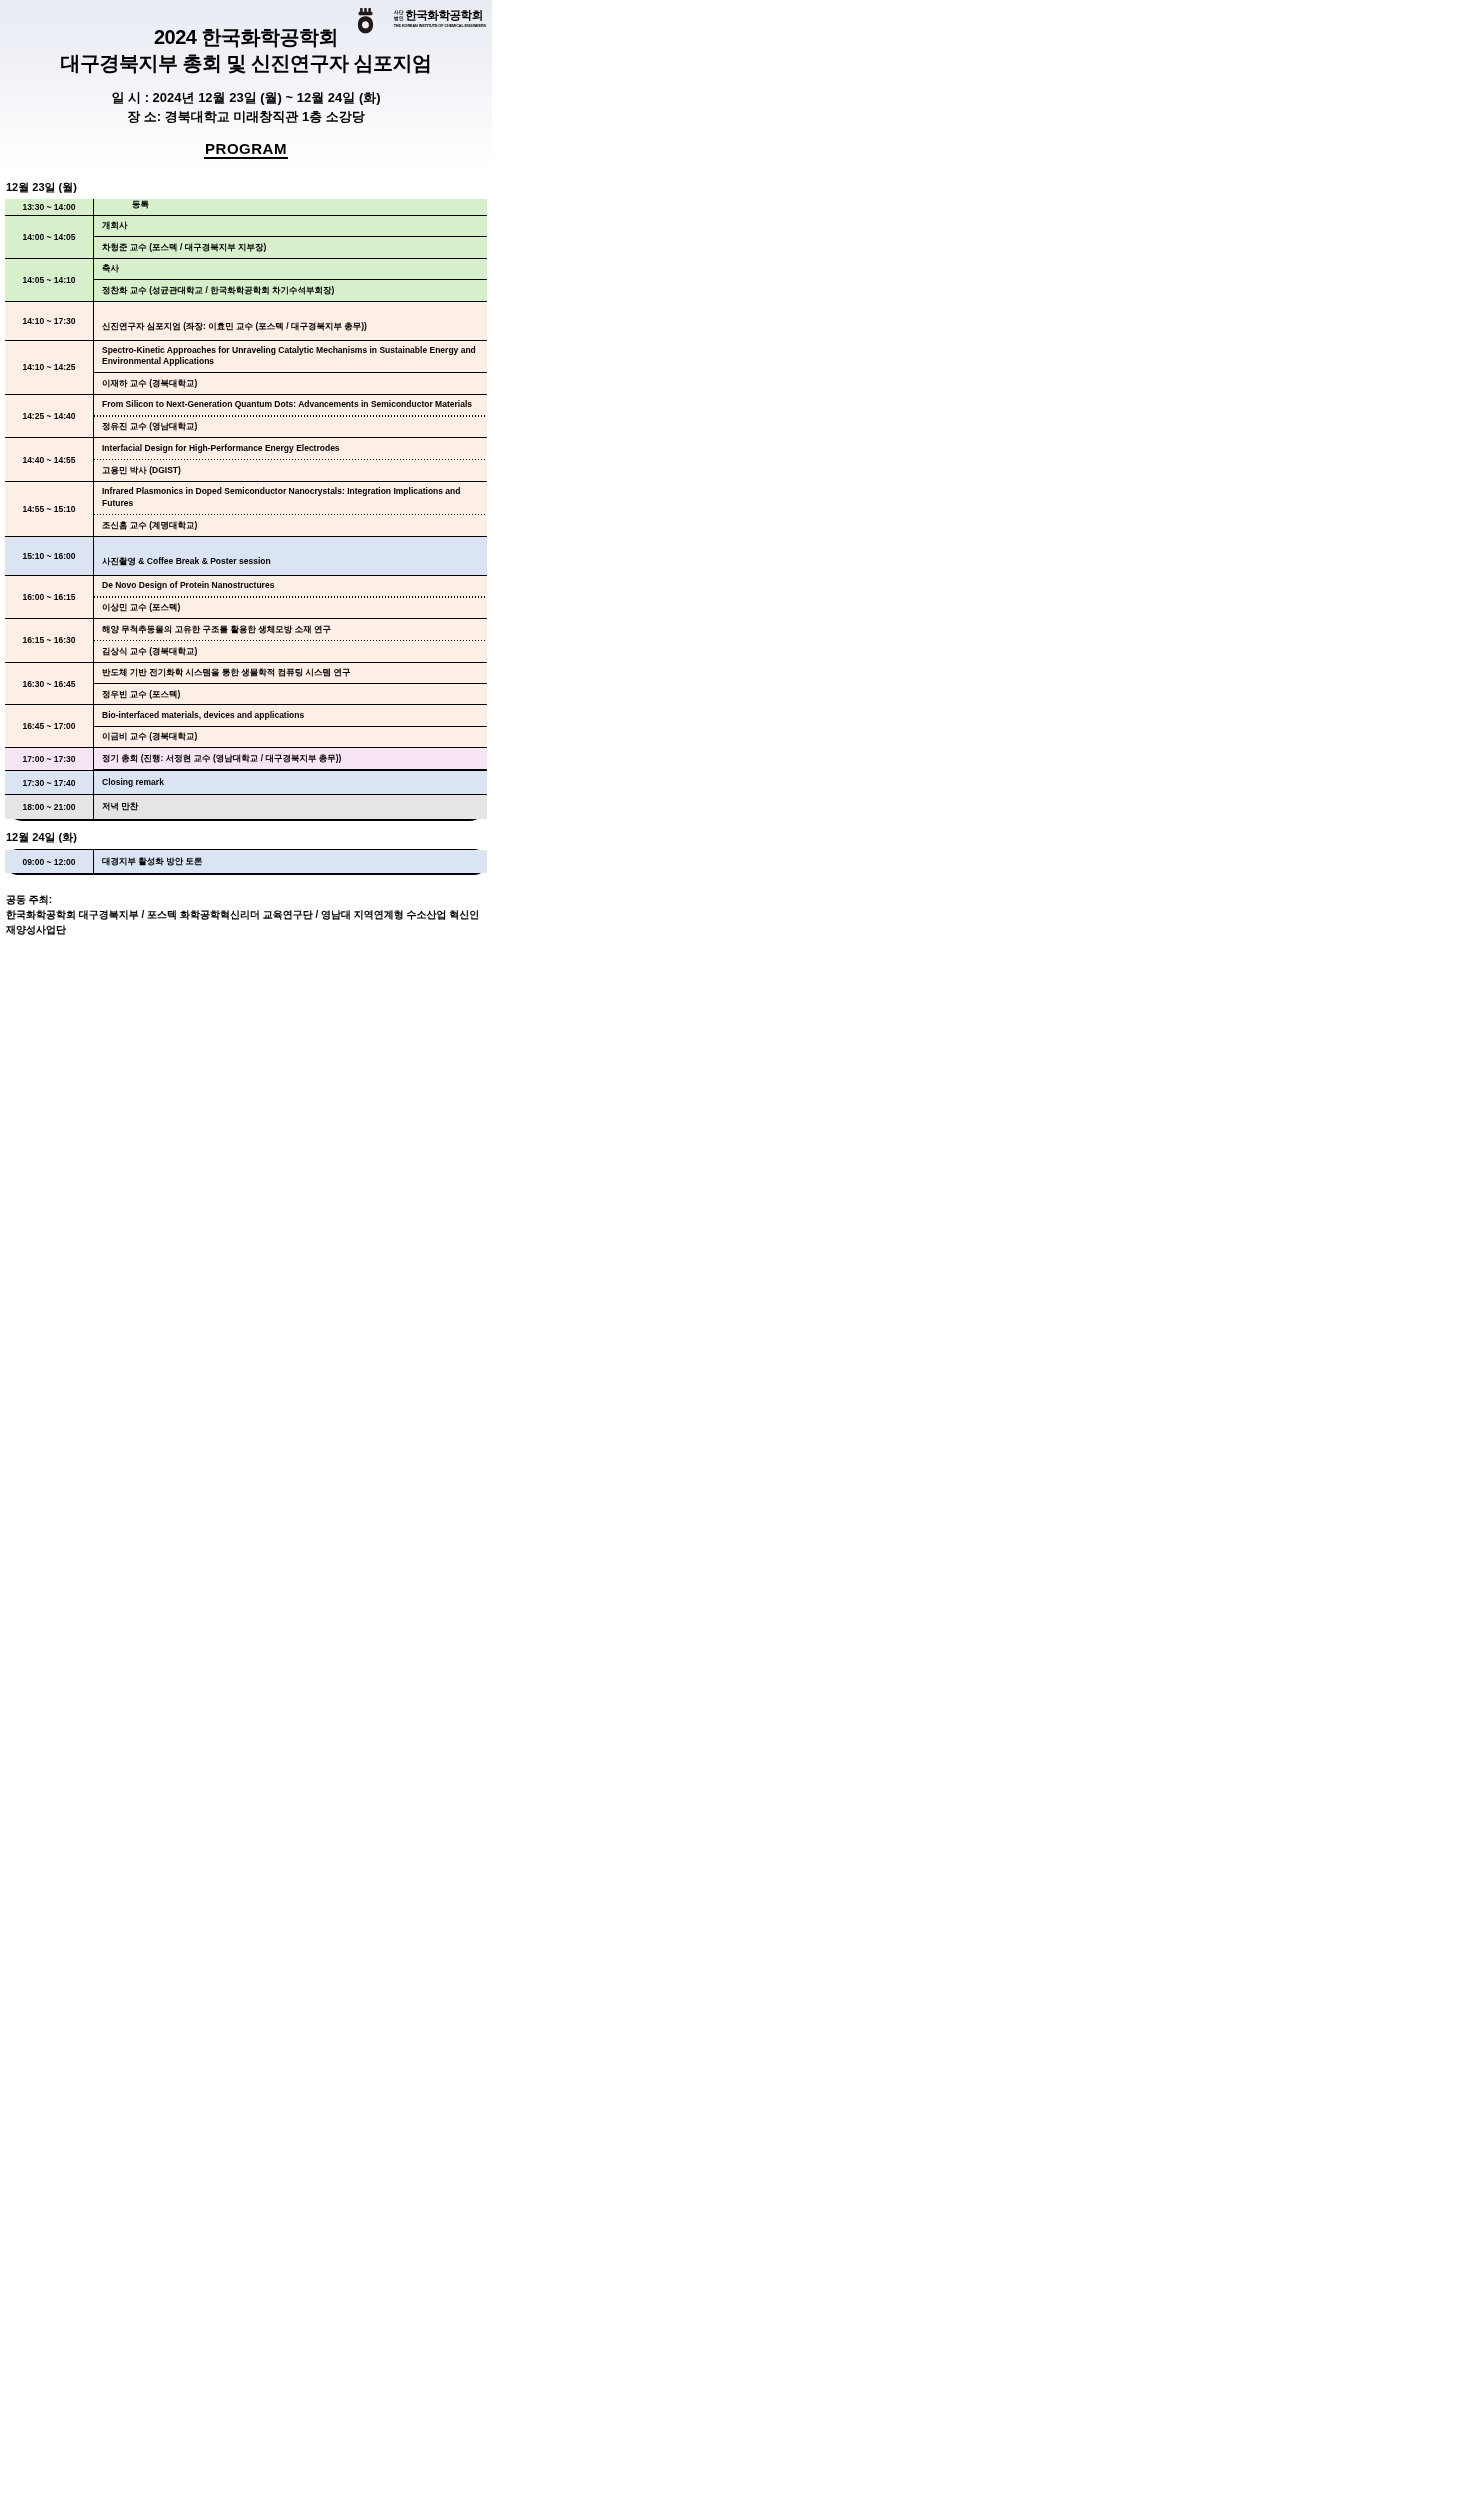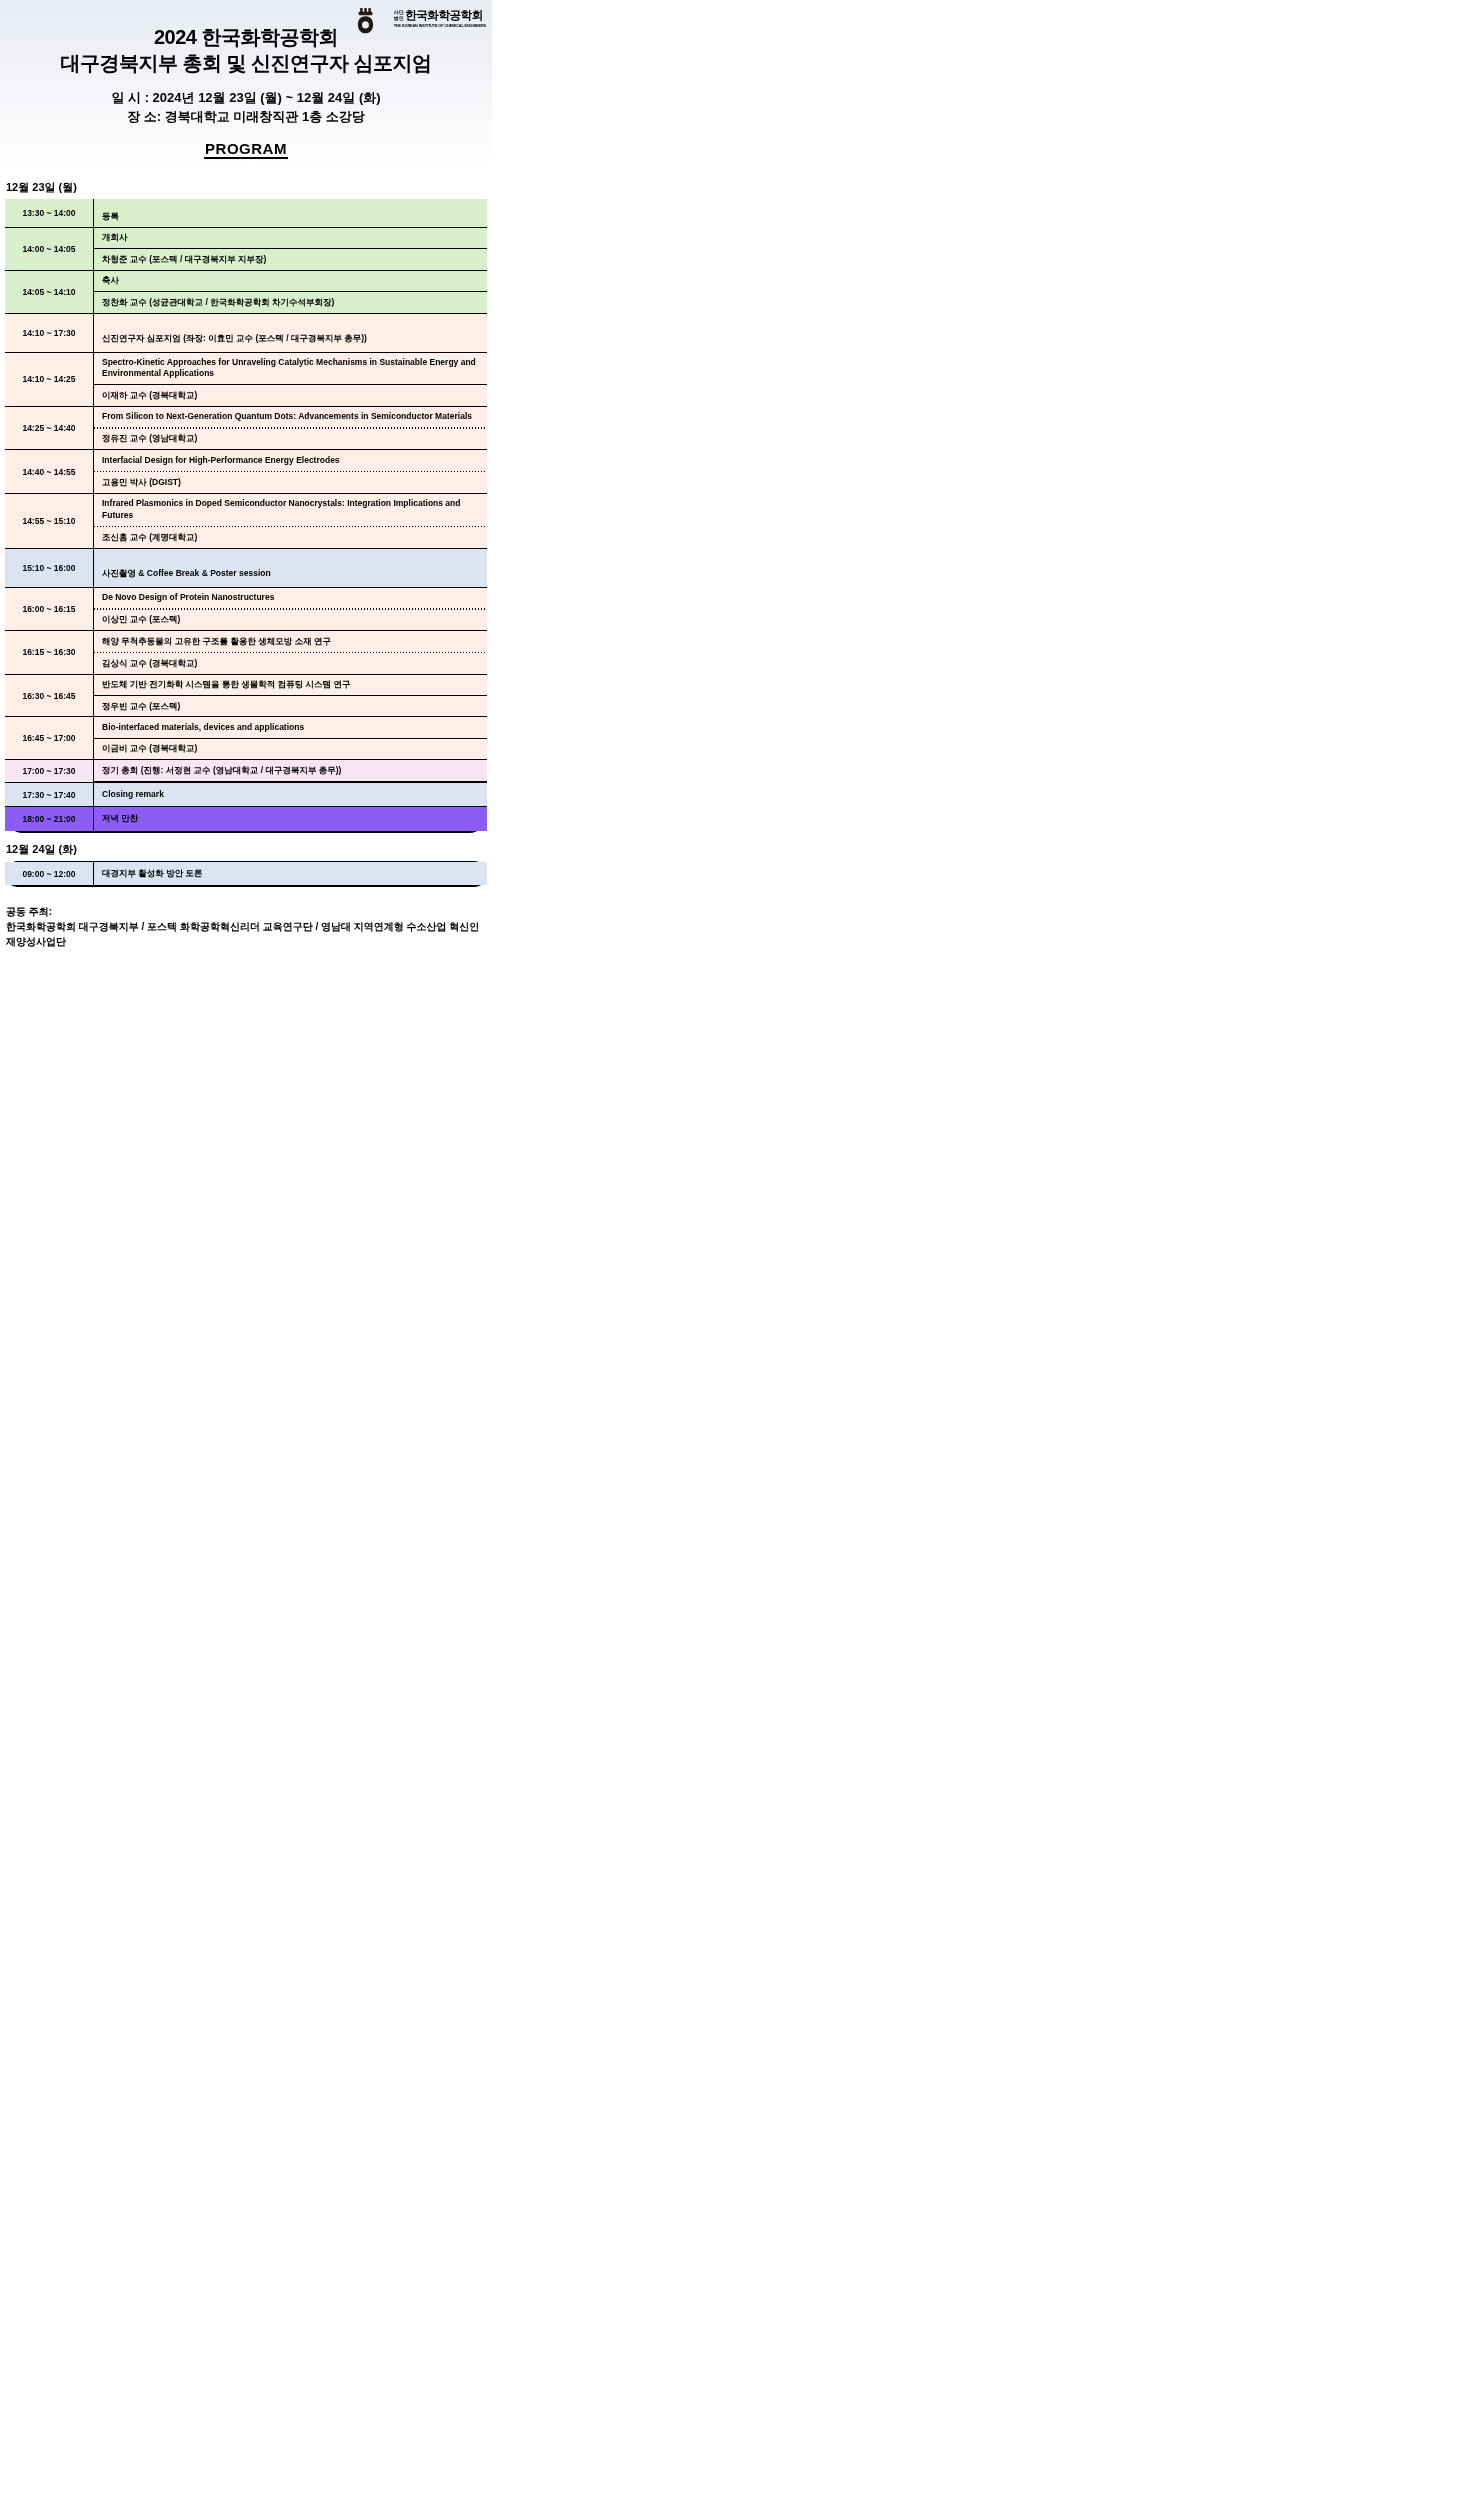--- a/index.html
+++ b/index.html
@@ -96,21 +96,21 @@
     border-right:1px solid #000;
     text-align:center;
   }
   .content{flex:1;display:flex;flex-direction:column;justify-content:center;}
   .cell{
     font-weight:bold;
     font-size:8.5px;
     line-height:1.35;
     padding:4.5px 8px;
   }
-  .cell.pad-s{padding-top:12px;padding-bottom:4px;}
+  .cell.pad-s{padding-top:0;padding-bottom:4px;margin-left:30px;}
   .cell.pad-m{padding-top:6px;padding-bottom:6px;}
   .cell.pad-l{padding-top:19px;padding-bottom:7.5px;}
   .divider{width:100%;}
   .divider.solid{height:1px;background:#000;}
   .divider.dotted{
     height:1.5px;
     background-image:repeating-linear-gradient(90deg,#000 0 1.5px,transparent 1.5px 3px);
   }
   .agenda{padding:4px 8px 5px 8px;}
   .agenda-item{
@@ -294,21 +294,21 @@
       </div>
     </div>
 
     <div class="row" style="background-color: rgb(219, 228, 242);">
       <div class="time">17:30 ~ 17:40</div>
       <div class="content">
           <div class="cell pad-m">Closing remark</div>
         </div>
     </div>
 
-    <div class="row" style="background-color: #8b5cf6;">
+    <div class="row" style="background-color: #e5e5e5;">
       <div class="time">18:00 ~ 21:00</div>
       <div class="content">
           <div class="cell pad-m">저녁 만찬</div>
         </div>
     </div>
 
   </div>
 
   <div class="day-heading">12월 24일 (화)</div>
 

